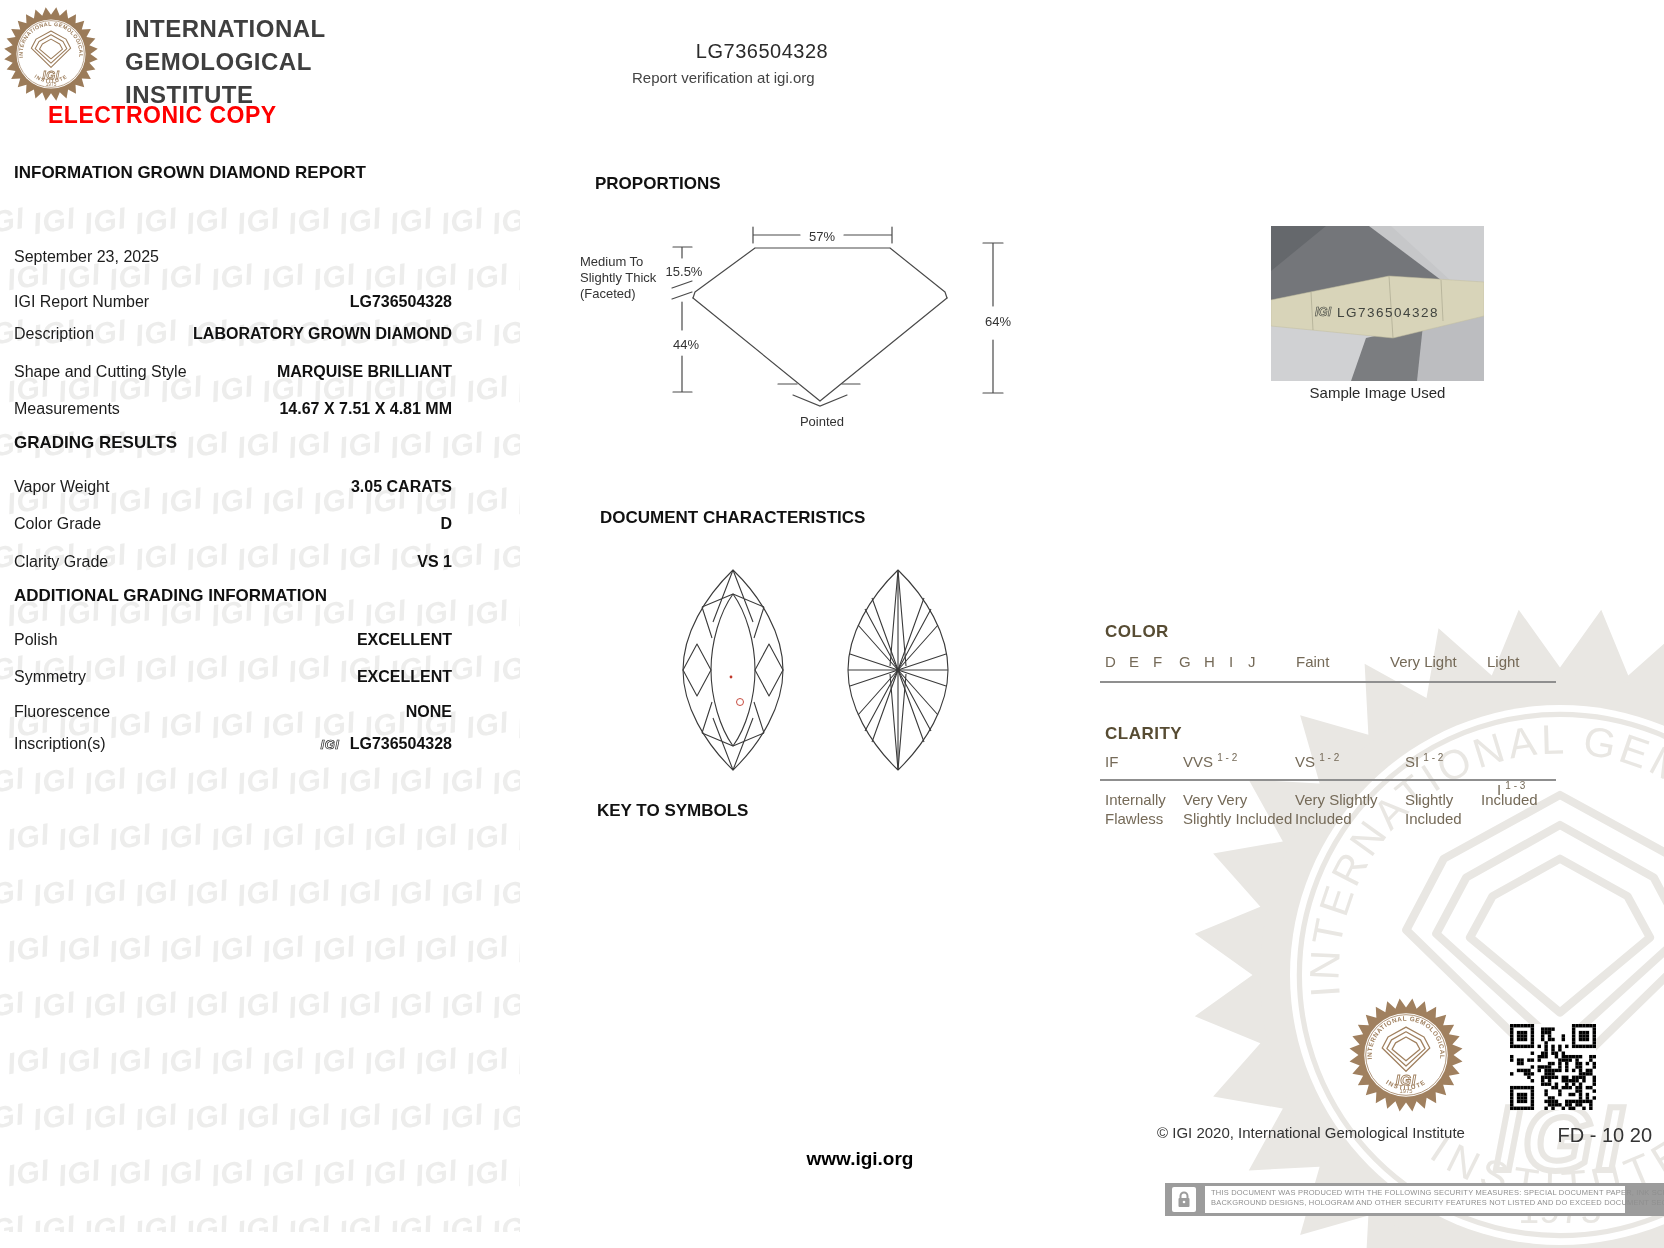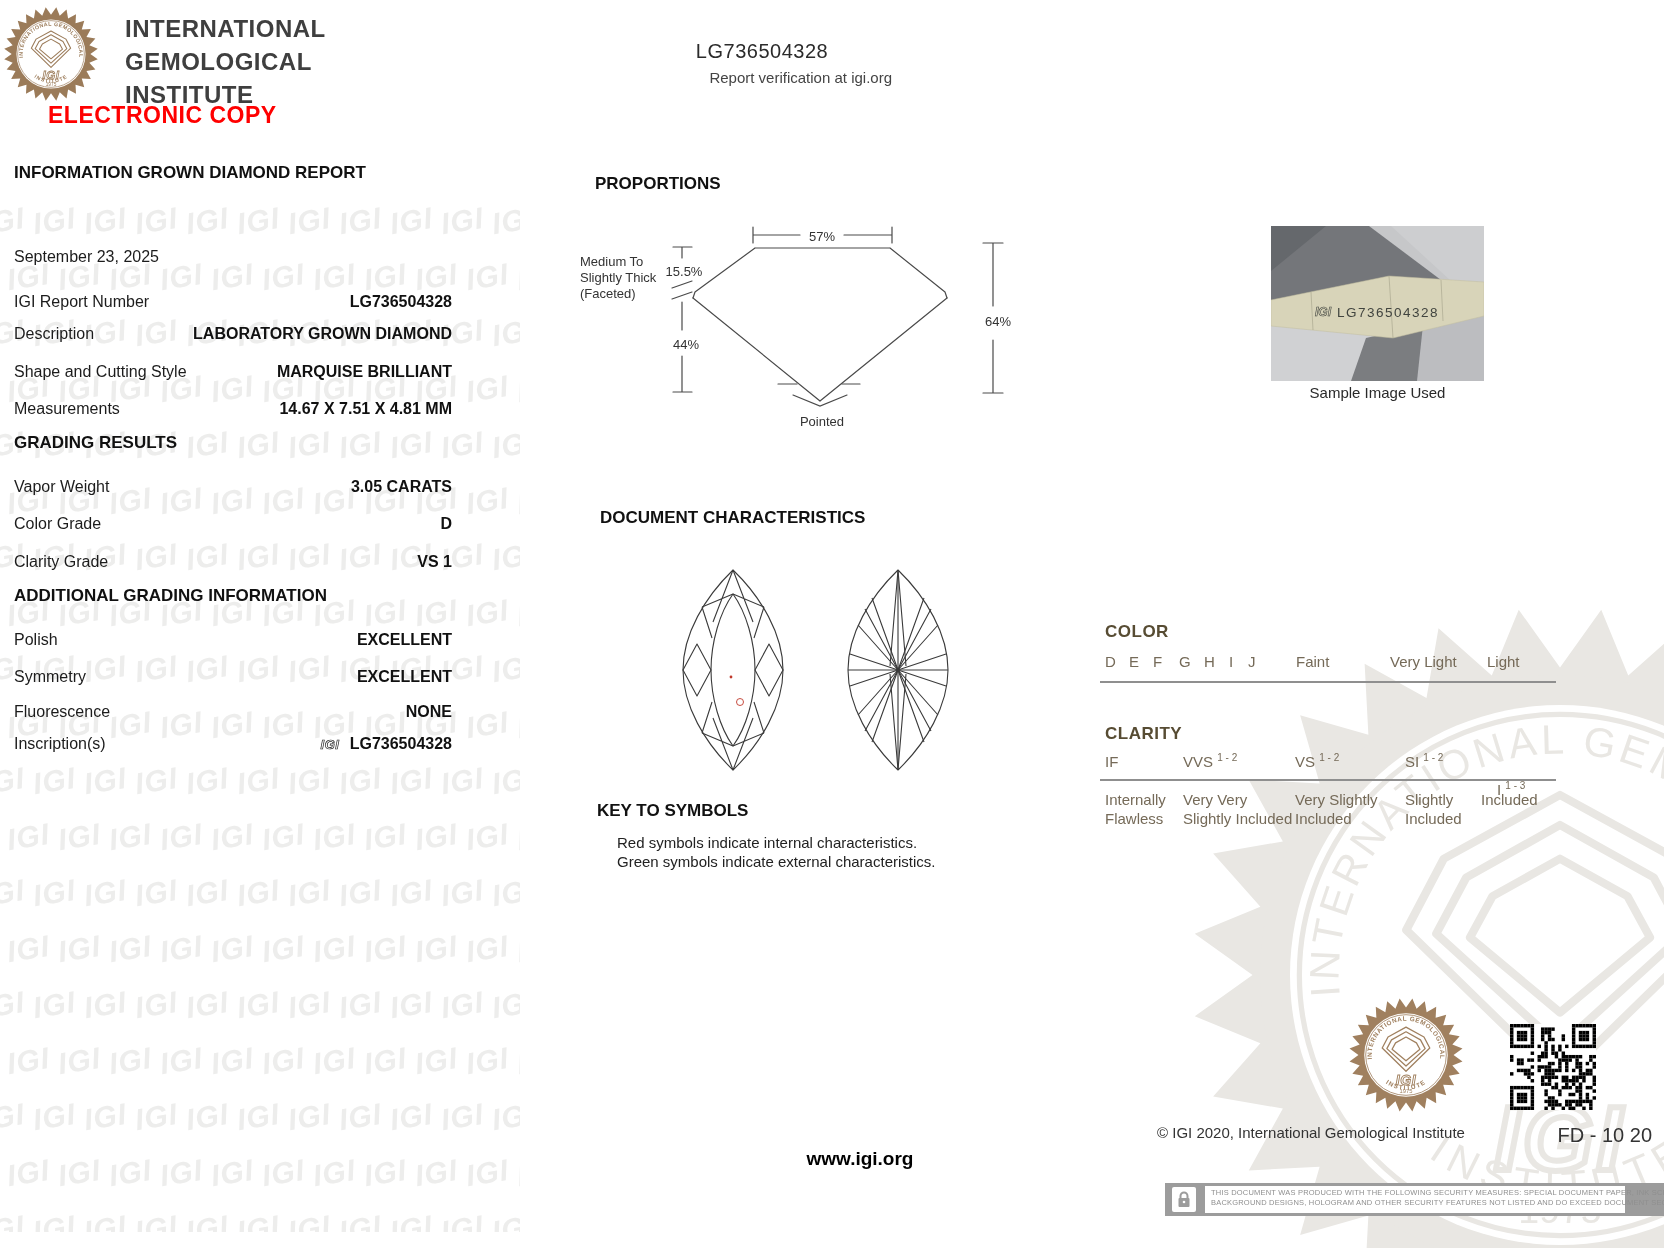--- a/index.html
+++ b/index.html
@@ -9,21 +9,21 @@
   
   #wm-pattern{position:absolute;left:0;top:204px;width:520px;height:1028px;overflow:hidden;z-index:0;}
   .wm-glyph{position:absolute;font-weight:bold;font-style:italic;font-size:30px;color:#ededec;
             transform:rotate(-9deg);letter-spacing:1px;user-select:none;}
   #wm-seal{position:absolute;left:1185px;top:600px;width:750px;height:750px;z-index:0;}
   
   #institute-name{position:absolute;left:125px;top:12px;font-size:24px;font-weight:bold;color:#3f3f3f;line-height:33px;letter-spacing:.5px;}
   #electronic-copy{position:absolute;left:48px;top:102px;font-size:23px;font-weight:bold;color:#ff0000;letter-spacing:.5px;}
   #report-title{position:absolute;left:14px;top:163px;font-size:17px;font-weight:bold;color:#111;}
   #report-number-top{position:absolute;left:632px;top:40px;width:260px;text-align:center;font-size:20px;color:#2b2b2b;letter-spacing:.5px;}
-  #verification{position:absolute;left:632px;top:69px;width:260px;text-align:right;font-size:15px;color:#444;}
+  #verification{position:absolute;left:632px;top:69px;width:260px;text-align:left;font-size:15px;color:#444;}
   
   .row{position:absolute;left:14px;width:438px;display:flex;justify-content:space-between;font-size:16px;}
   .row .lbl{color:#1c1c1c;}
   .row .val{font-weight:bold;color:#111;text-align:right;}
   .sec-h{position:absolute;left:14px;font-size:17px;font-weight:bold;color:#111;}
   #date{position:absolute;left:14px;top:248px;font-size:16px;}
   #comments{position:absolute;left:14px;top:760px;width:452px;font-size:16px;line-height:21px;}
   #insc-val{display:flex;align-items:center;gap:5px;font-weight:bold;}
   
   #proportions-h{position:absolute;left:595px;top:174px;font-size:17px;font-weight:bold;color:#111;}
@@ -446,24 +446,20 @@
       <path d="M0,-100 C28,-73 50,-36 50,0 C50,36 28,73 0,100 C-28,73 -50,36 -50,0 C-50,-36 -28,-73 0,-100 Z"></path>
       <path d="M0,-100 L0,100 M-50,0 L50,0"></path>
       <path d="M0,-100 L-8,-4 M0,-100 L8,-4 M0,100 L-8,4 M0,100 L8,4"></path>
       <path d="M0,0 L-26,-72 M0,0 L26,-72 M0,0 L-40,-45 M0,0 L40,-45 M0,0 L-48,-16 M0,0 L48,-16"></path>
       <path d="M0,0 L-26,72 M0,0 L26,72 M0,0 L-40,45 M0,0 L40,45 M0,0 L-48,16 M0,0 L48,16"></path>
       <path d="M0,0 L-33,-61 M0,0 L33,-61 M0,0 L-33,61 M0,0 L33,61"></path>
     </g>
   </svg>
 
   <div id="key-h" class="z1">KEY TO SYMBOLS</div>
-  <div id="key-lines" class="z1">
-    <div>Red symbols indicate internal characteristics.</div>
-    <div>Green symbols indicate external characteristics.</div>
-  </div>
 
   <div class="scale-h z1" style="left:1105px;top:622px">COLOR</div>
   <span class="scale-item z1" style="left:1105px;top:653px">D</span>
   <span class="scale-item z1" style="left:1129px;top:653px">E</span>
   <span class="scale-item z1" style="left:1153px;top:653px">F</span>
   <span class="scale-item z1" style="left:1179px;top:653px">G</span>
   <span class="scale-item z1" style="left:1204px;top:653px">H</span>
   <span class="scale-item z1" style="left:1229px;top:653px">I</span>
   <span class="scale-item z1" style="left:1248px;top:653px">J</span>
   <span class="scale-item z1" style="left:1296px;top:653px">Faint</span>

